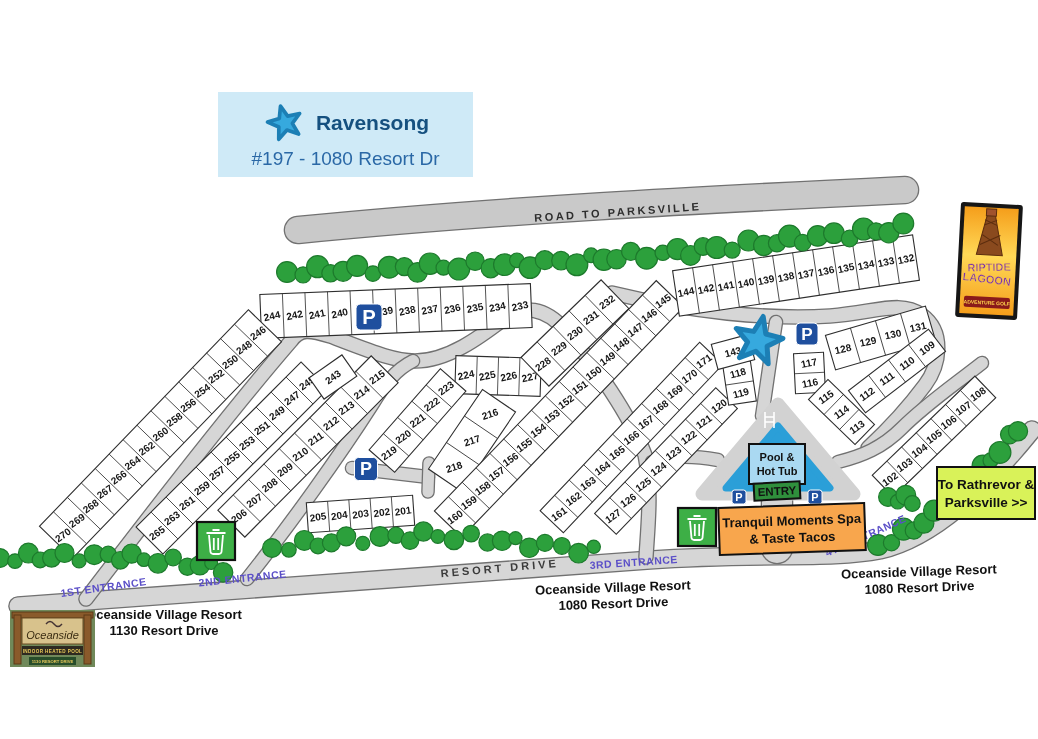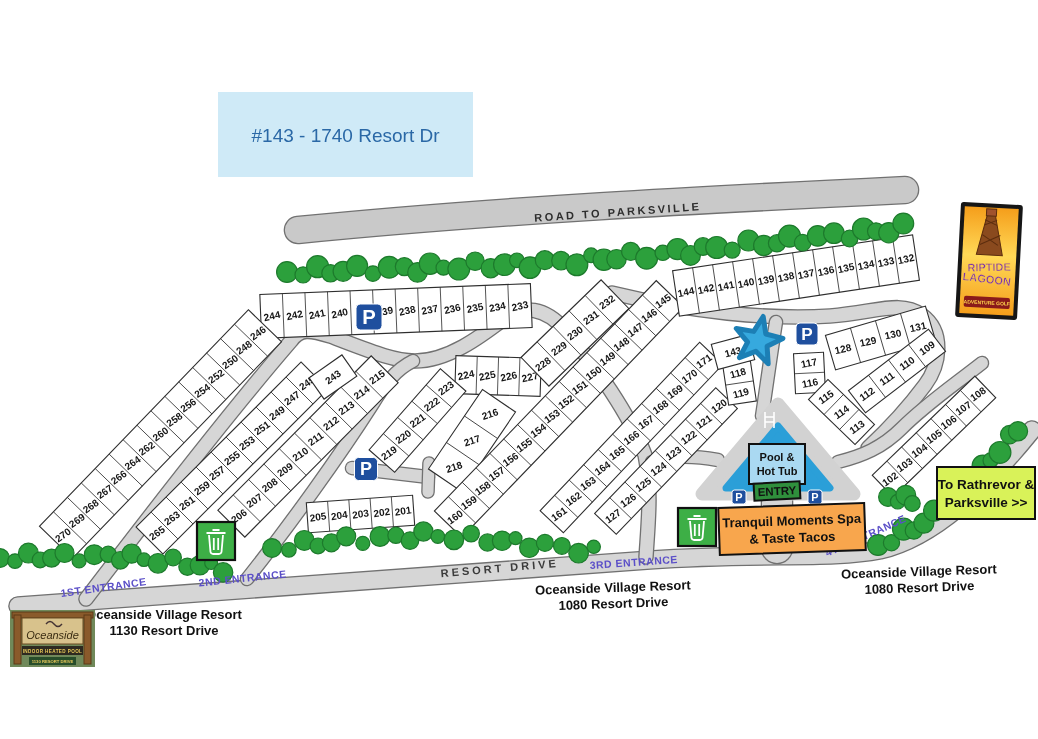--- a/index.html
+++ b/index.html
@@ -581,15 +581,21 @@
         <path d="M 36,14 q 4,-5 8,0 q 4,5 8,0" stroke="#433" stroke-width="1.4" fill="none"></path>
         <text x="42.5" y="29" text-anchor="middle" font-size="11" fill="#3a2c12" font-family="&quot;Liberation Serif&quot;,serif" font-style="italic">Oceanside</text>
         <rect x="12" y="36" width="61" height="9" fill="#2e2a20"></rect>
         <text x="42.5" y="42.6" text-anchor="middle" font-size="4.6" font-weight="bold" fill="#e8c95a" letter-spacing="0.4">INDOOR HEATED POOL</text>
         <rect x="19" y="47" width="47" height="8" fill="#274d2a"></rect>
         <text x="42.5" y="52.8" text-anchor="middle" font-size="4.2" font-weight="bold" fill="#e8c95a">1130 RESORT DRIVE</text>
       </g>
     </svg>
 
   <div class="header-card">
-    <div class="hc-sub">#143 - 1740 Resort Dr</div>
+    <div class="hc-row">
+      <svg width="46" height="46" viewBox="0 0 50 50">
+        <polygon id="hdr-star" fill="#36a9de" stroke="#1c7fb5" stroke-width="4" stroke-linejoin="round" points="20.1,6.6 27.9,17.5 40.9,14.7 33.0,25.4 39.8,37.0 27.1,32.7 18.2,42.7 18.3,29.4 6.0,24.0 18.8,20.0"></polygon>
+      </svg>
+      <span class="hc-title">Ravensong</span>
+    </div>
+    <div class="hc-sub">#197 - 1080 Resort Dr</div>
   </div>
 </div>
 
 </body></html>

